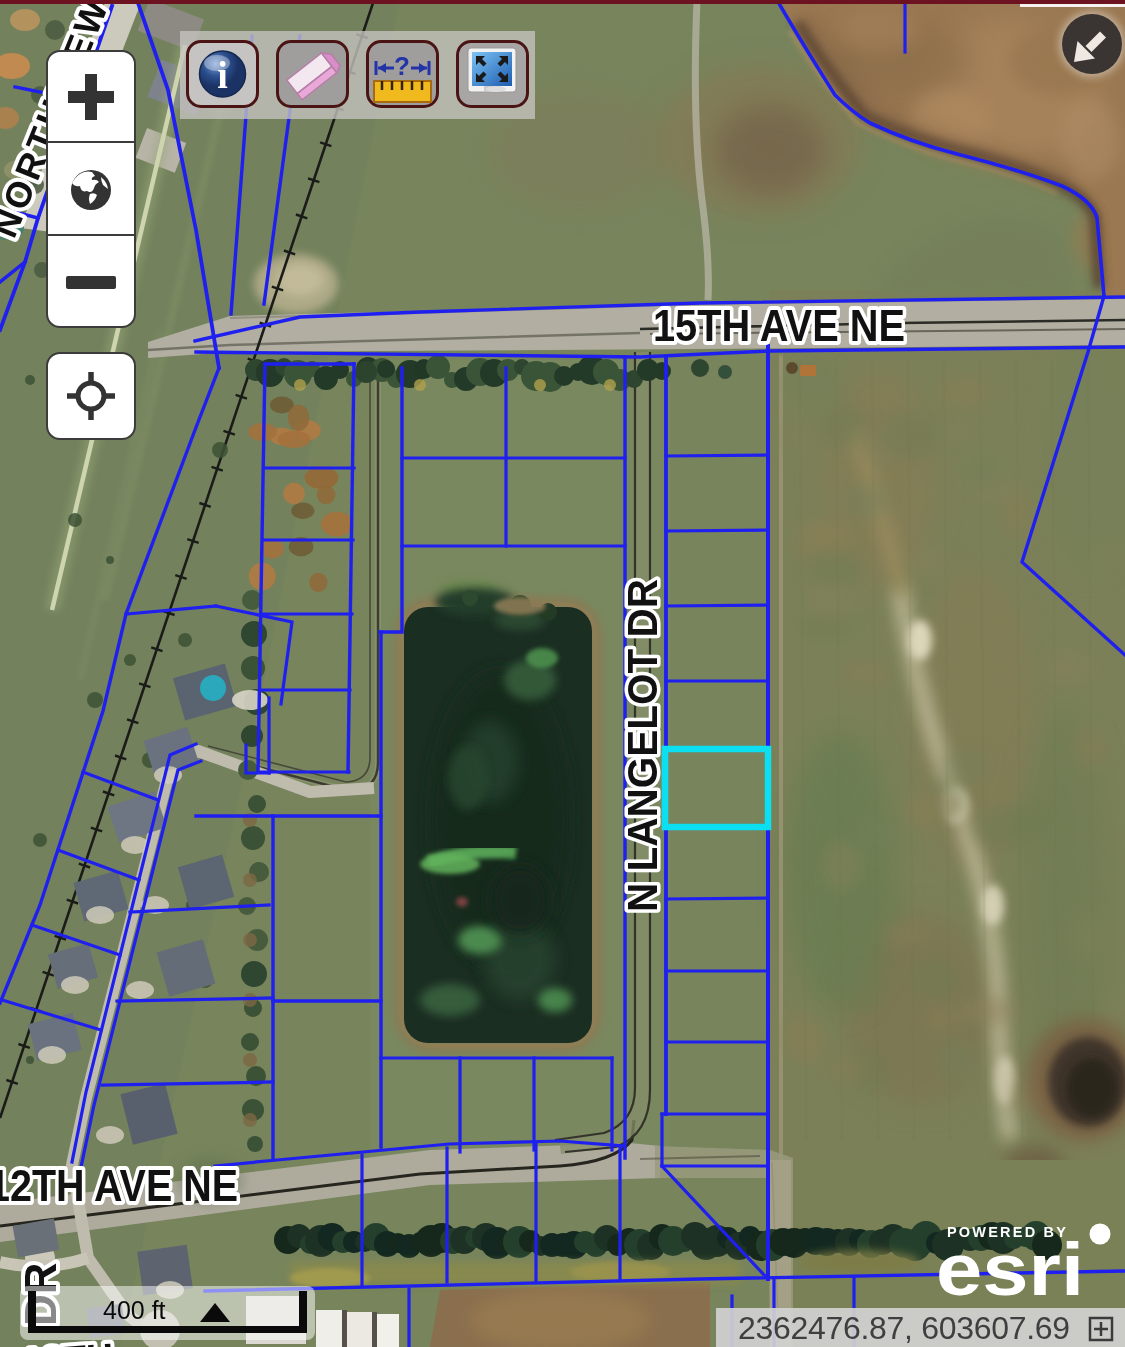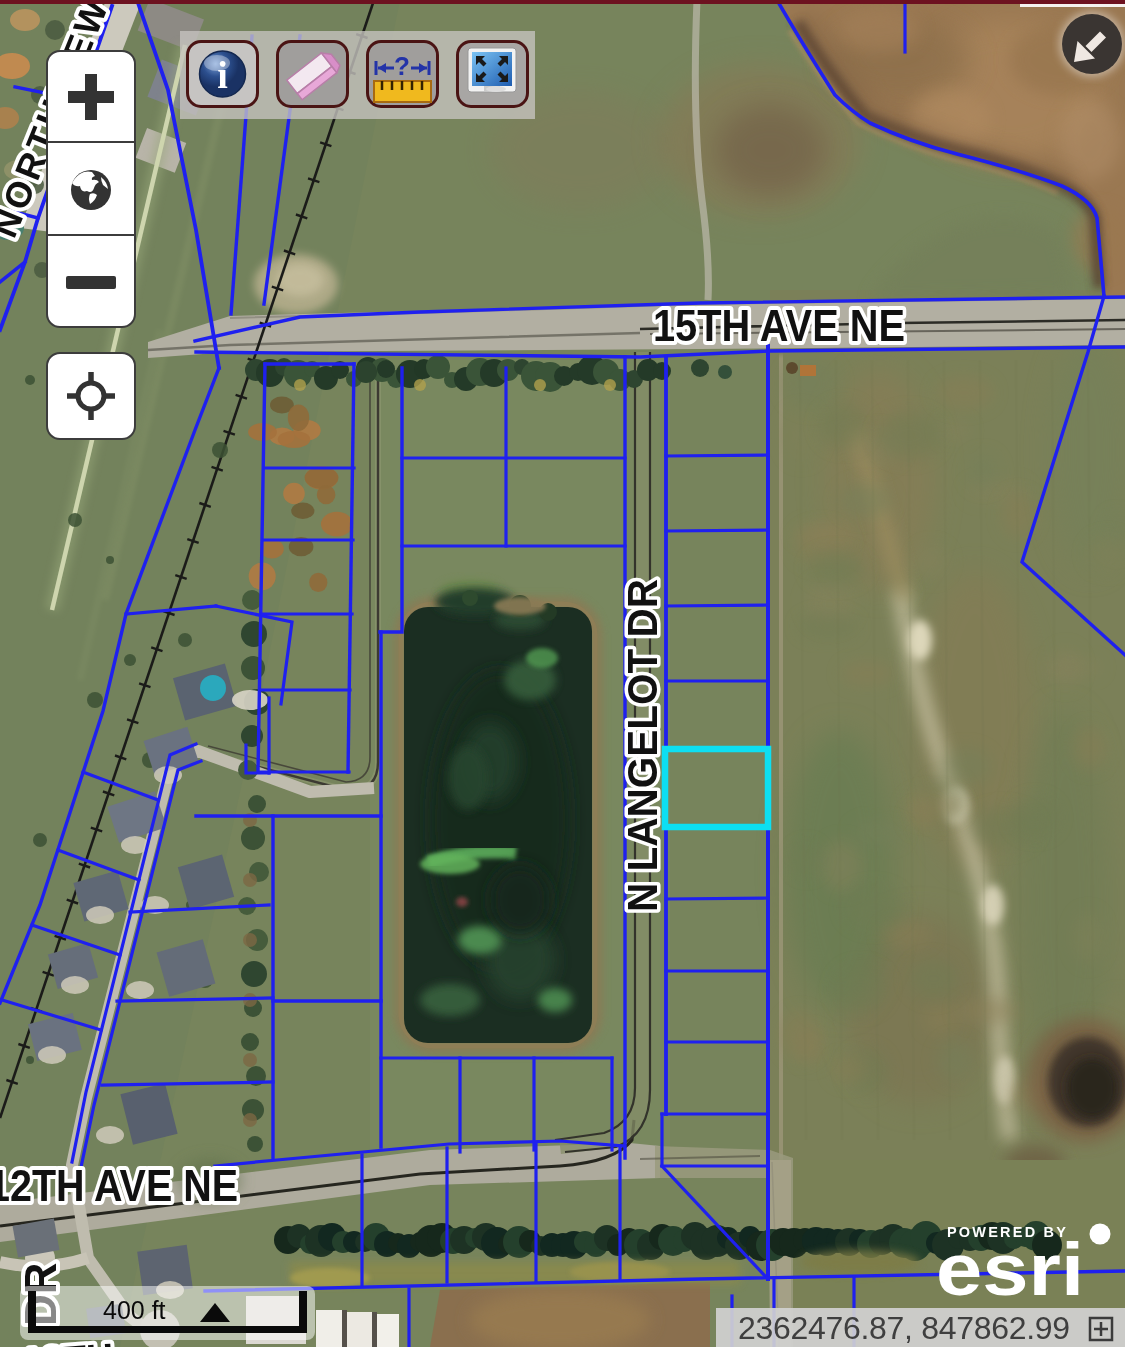--- a/index.html
+++ b/index.html
@@ -748,18 +748,18 @@
 <g fill="#0a0a0a">
 <rect x="8" y="5" width="8" height="42"></rect>
 <rect x="8" y="40" width="279" height="7"></rect>
 <rect x="279" y="5" width="8" height="42"></rect>
 </g>
 <text x="83" y="33" font-family="Liberation Sans, sans-serif" font-size="25" fill="#0a0a0a">400 ft</text>
 <polygon points="180,36 210,36 195,17" fill="#0a0a0a"></polygon>
 </svg>
 
 <div class="abs" style="left:716px;top:1308px;width:409px;height:39px;background:rgba(209,209,209,0.92)"></div>
-<div class="abs" style="left:738px;top:1310px;width:365px;height:36px;font-size:32px;color:#3f3f3f;letter-spacing:-0.3px">2362476.87, 847862.99</div>
+<div class="abs" style="left:738px;top:1310px;width:365px;height:36px;font-size:32px;color:#3f3f3f;letter-spacing:-0.3px">2362476.87, 603607.69</div>
 <svg class="abs" style="left:1088px;top:1316px" width="28" height="28">
     <rect x="2" y="2" width="22" height="22" fill="none" stroke="#3b3b3b" stroke-width="2.5"></rect>
     <line x1="13" y1="6" x2="13" y2="20" stroke="#3b3b3b" stroke-width="2.5"></line>
     <line x1="6" y1="13" x2="20" y2="13" stroke="#3b3b3b" stroke-width="2.5"></line>
   </svg>
 
 </body></html>

